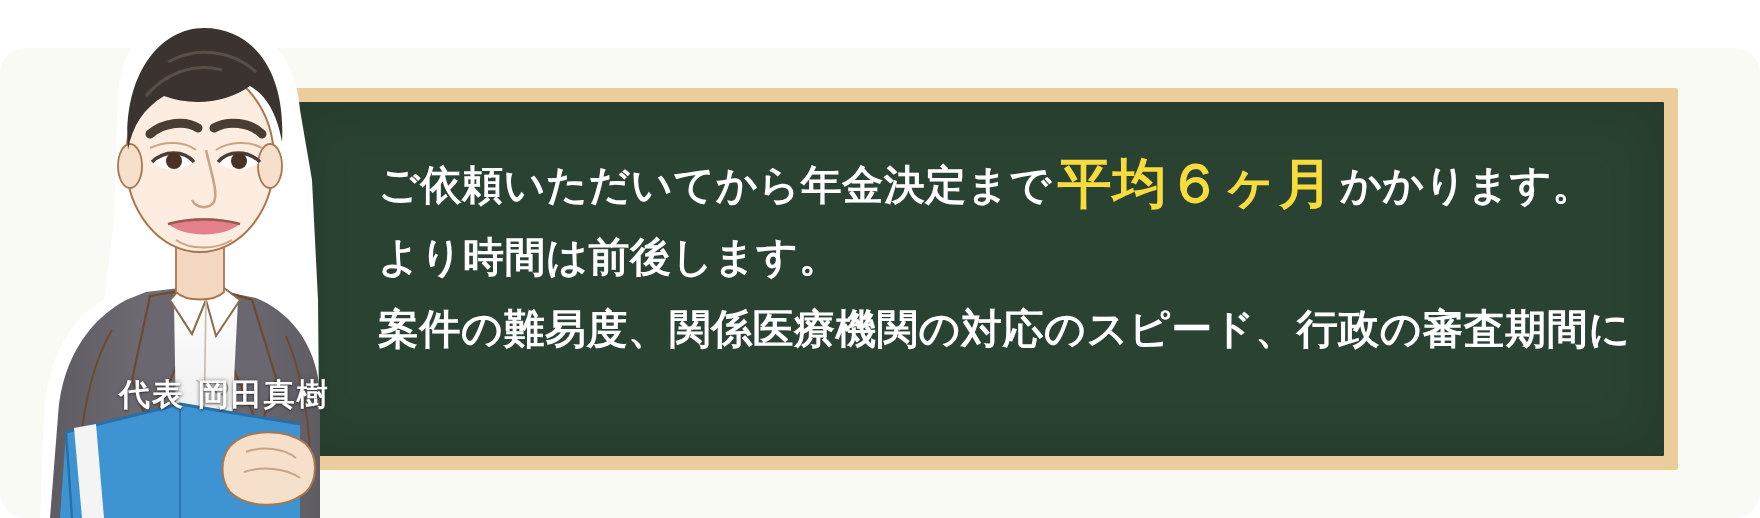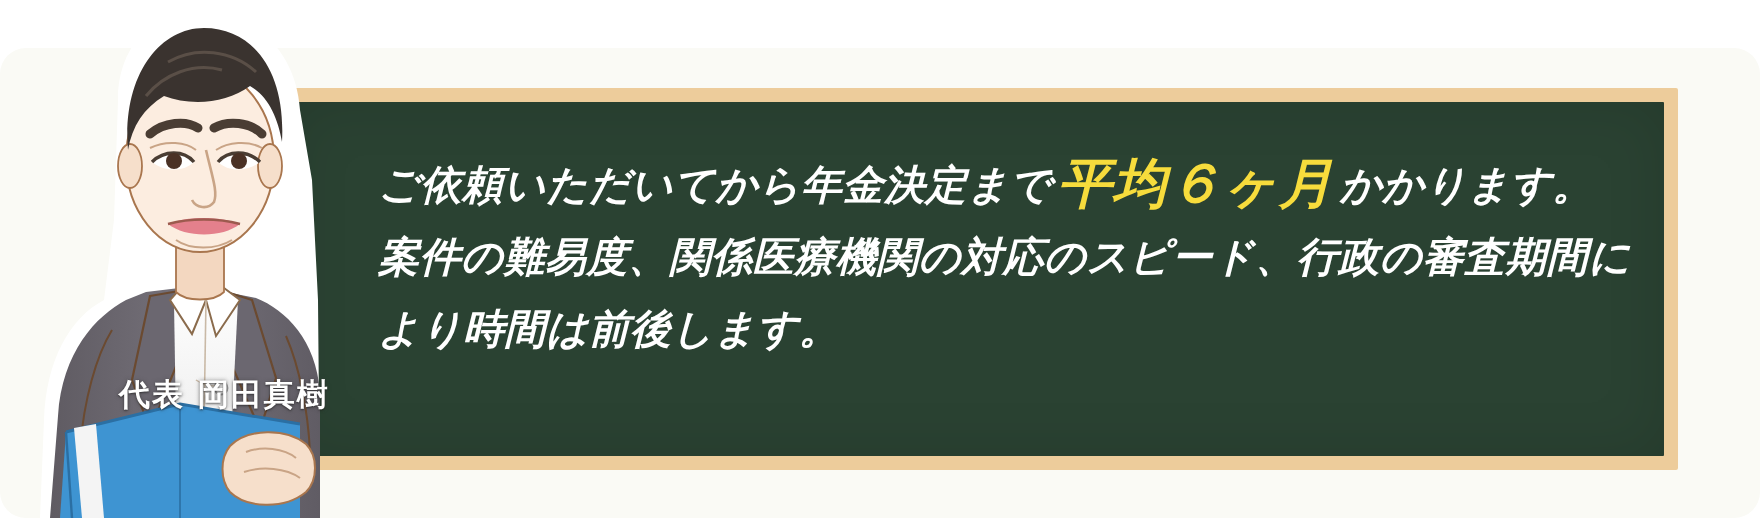--- a/index.html
+++ b/index.html
@@ -28,21 +28,20 @@
     box-shadow:inset 0 0 60px rgba(0,0,0,.12);
   }
   .board-text{
     position:absolute;left:86px;top:46px;right:30px;
     color:#ffffff;
     font-weight:bold;
     font-size:41px;
     line-height:72px;
     letter-spacing:.5px;
     white-space:nowrap;
-    font-style:italic;
   }
   .board-text .line{display:block;}
   .hl{
     color:#F7DC3C;
     font-size:54px;
     font-weight:bold;
     letter-spacing:1px;
     vertical-align:-3px;
     padding:0 6px;
   }
@@ -65,22 +64,22 @@
 <body>
 
 <div class="stage">
 
   <div class="card"></div>
 
   <div class="board-frame">
     <div class="board">
       <div class="board-text">
         <span class="line"><span>ご依頼いただいてから年金決定まで</span><span class="hl">平均６ヶ月</span><span>かかります。</span></span>
+        <span class="line"><span>より時間は前後します。</span></span>
         <span class="line"><span>案件の難易度、関係医療機関の対応のスピード、行政の審査期間に</span></span>
-        <span class="line"><span>より時間は前後します。</span></span>
       </div>
     </div>
   </div>
 
   <div class="person">
     <svg viewBox="0 0 320 518" xmlns="http://www.w3.org/2000/svg" aria-hidden="true">
       <defs>
         <clipPath id="clipAll">
             <rect x="0" y="0" width="320" height="518"></rect>
           </clipPath>

